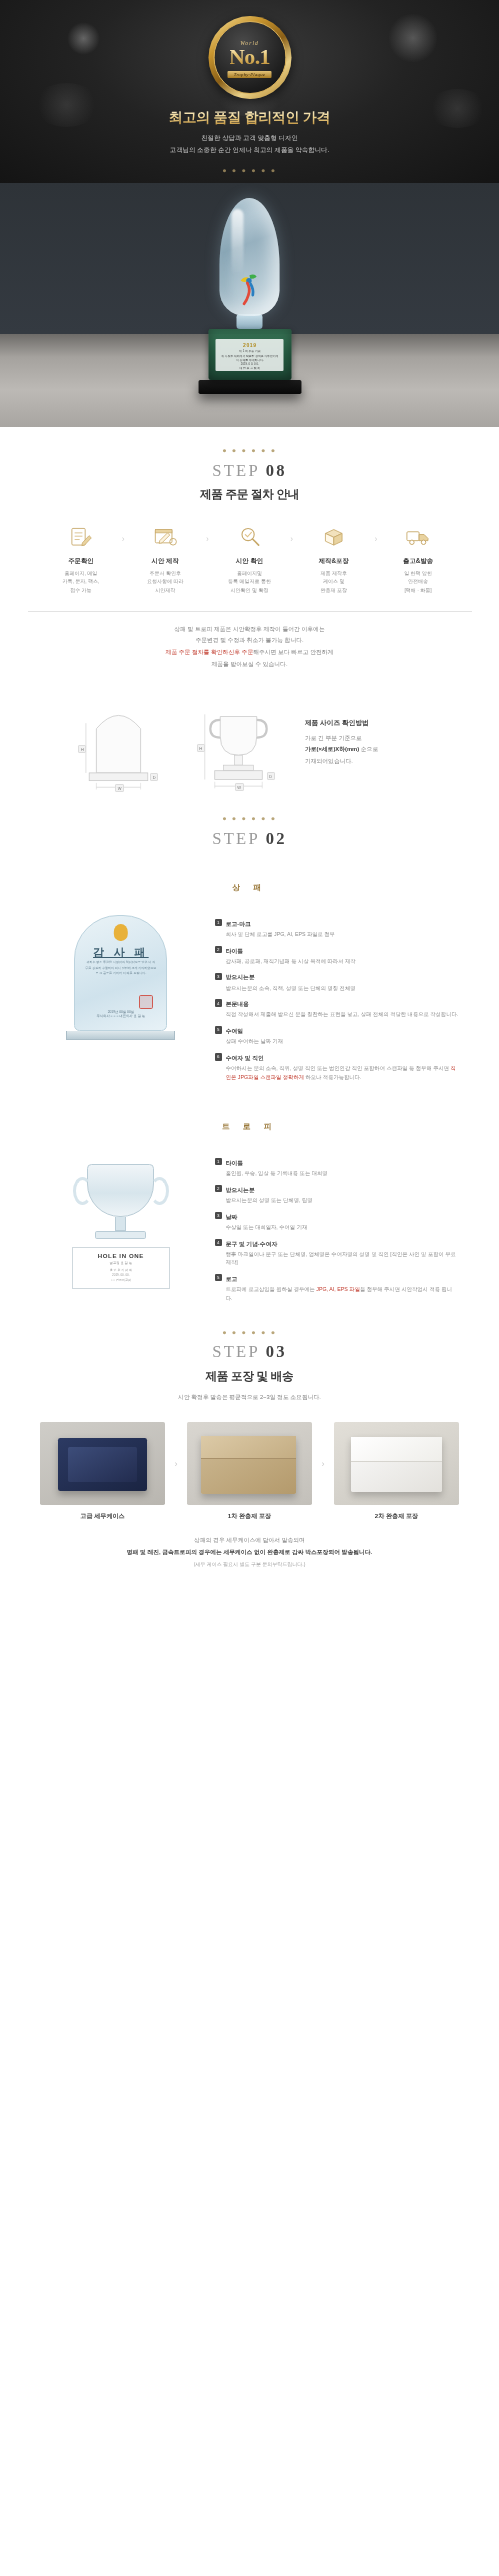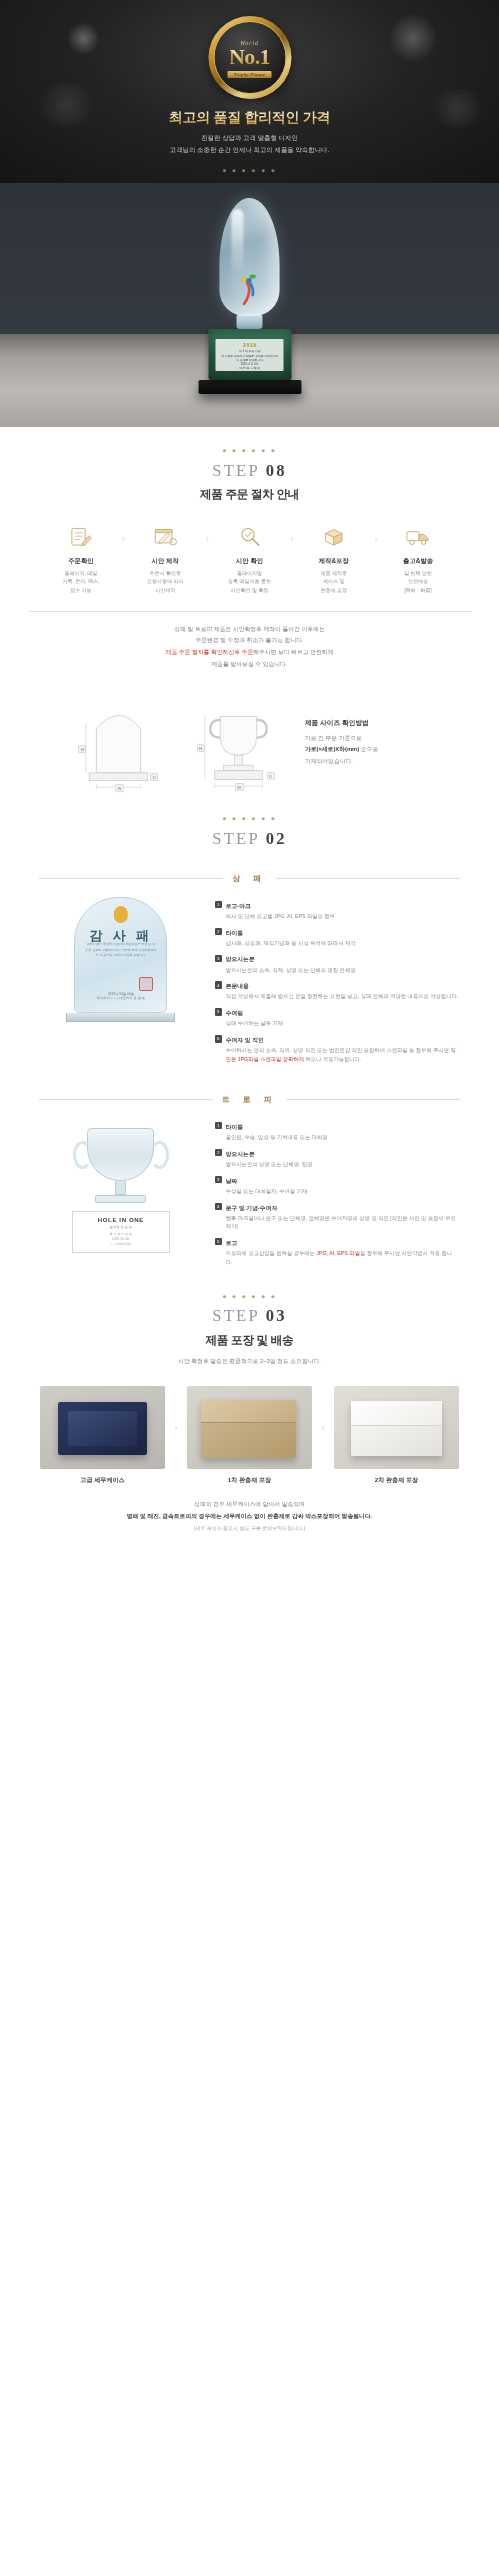--- a/index.html
+++ b/index.html
@@ -165,21 +165,21 @@
   .sg-body { font-size: 5.8px; color: #7c7c7c; line-height: 1.95; }
   .sg-body .em { color: #3b3b3b; font-weight: bold; }
   .dimtag {
     position: absolute; font-size: 3.9px; color: #777; background: #f2f2f2;
     border: 0.6px solid #dcdcdc; padding: 0.6px 1.7px; border-radius: 1.1px;
   }
 
   
   .divider-title {
     display: flex; align-items: center; justify-content: space-between; gap: 9px;
-    width: 421px; margin: 24.4px auto 0;
+    width: 421px; margin: 24.4px auto 0; flex-direction: column;
   }
   .divider-title .ln { flex: 1; height: 0.6px; background: #ddd; }
   .divider-title .tx { font-size: 7.8px; color: #9c7b3e; letter-spacing: 5.5px; font-weight: bold; }
 
   .spec-block { display: flex; justify-content: center; gap: 13.3px; width: 455px; margin: 13.3px auto 0; }
   .spec-visual { width: 161px; position: relative; }
   .spec-list { width: 244px; padding-top: 2.2px; }
   .spec-item { margin-bottom: 6.1px; display: flex; gap: 3.9px; align-items: flex-start; }
   .spec-num {
     flex: 0 0 auto; width: 7.2px; height: 7.2px; background: #4a4a4a; color: #fff;
@@ -194,21 +194,21 @@
   
   .plaque {
     width: 93px; height: 116px; margin: 0 auto; position: relative;
     background: linear-gradient(160deg,#eaf3f7 0%,#cfe2ec 60%,#e8f2f7 100%);
     border: 0.6px solid #bcd3de; border-radius: 44px 44px 5.5px 5.5px;
   }
   .plaque .seal {
     position: absolute; left: 50%; transform: translateX(-50%); top: 7.8px;
     width: 14.4px; height: 16.6px; background: #e8b13a; border-radius: 50% 50% 45% 45%;
   }
-  .plaque .ttl { position: absolute; left: 0; right: 0; top: 29px; text-align: center; font-size: 13px; color: #3b5c6e; letter-spacing: 3.3px; font-weight: bold;}
+  .plaque .ttl { position: absolute; left: 0; right: 0; top: 29px; text-align: center; font-size: 11px; color: #3b5c6e; letter-spacing: 3.3px; font-weight: bold; text-decoration: underline;}
   .plaque .txt { position: absolute; left: 10px; right: 10px; top: 44px; font-size: 3px; color: #6c8695; line-height: 1.7; text-align: center;}
   .plaque .stamp {
     position: absolute; right: 13.3px; bottom: 21px; width: 14.4px; height: 14.4px;
     border: 1.1px solid #d05b52; border-radius: 1.7px; background: rgba(208,91,82,.18);
   }
   .plaque .sign { position: absolute; left: 0; right: 0; bottom: 12.2px; text-align: center; font-size: 3.3px; color: #5c7585;}
   .plaque-base {
     width: 109px; height: 9px; margin: 0 auto;
     background: linear-gradient(180deg,#dfe8ec,#b9cbd4); border: 0.6px solid #a9bcc6; border-top: none;
   }

